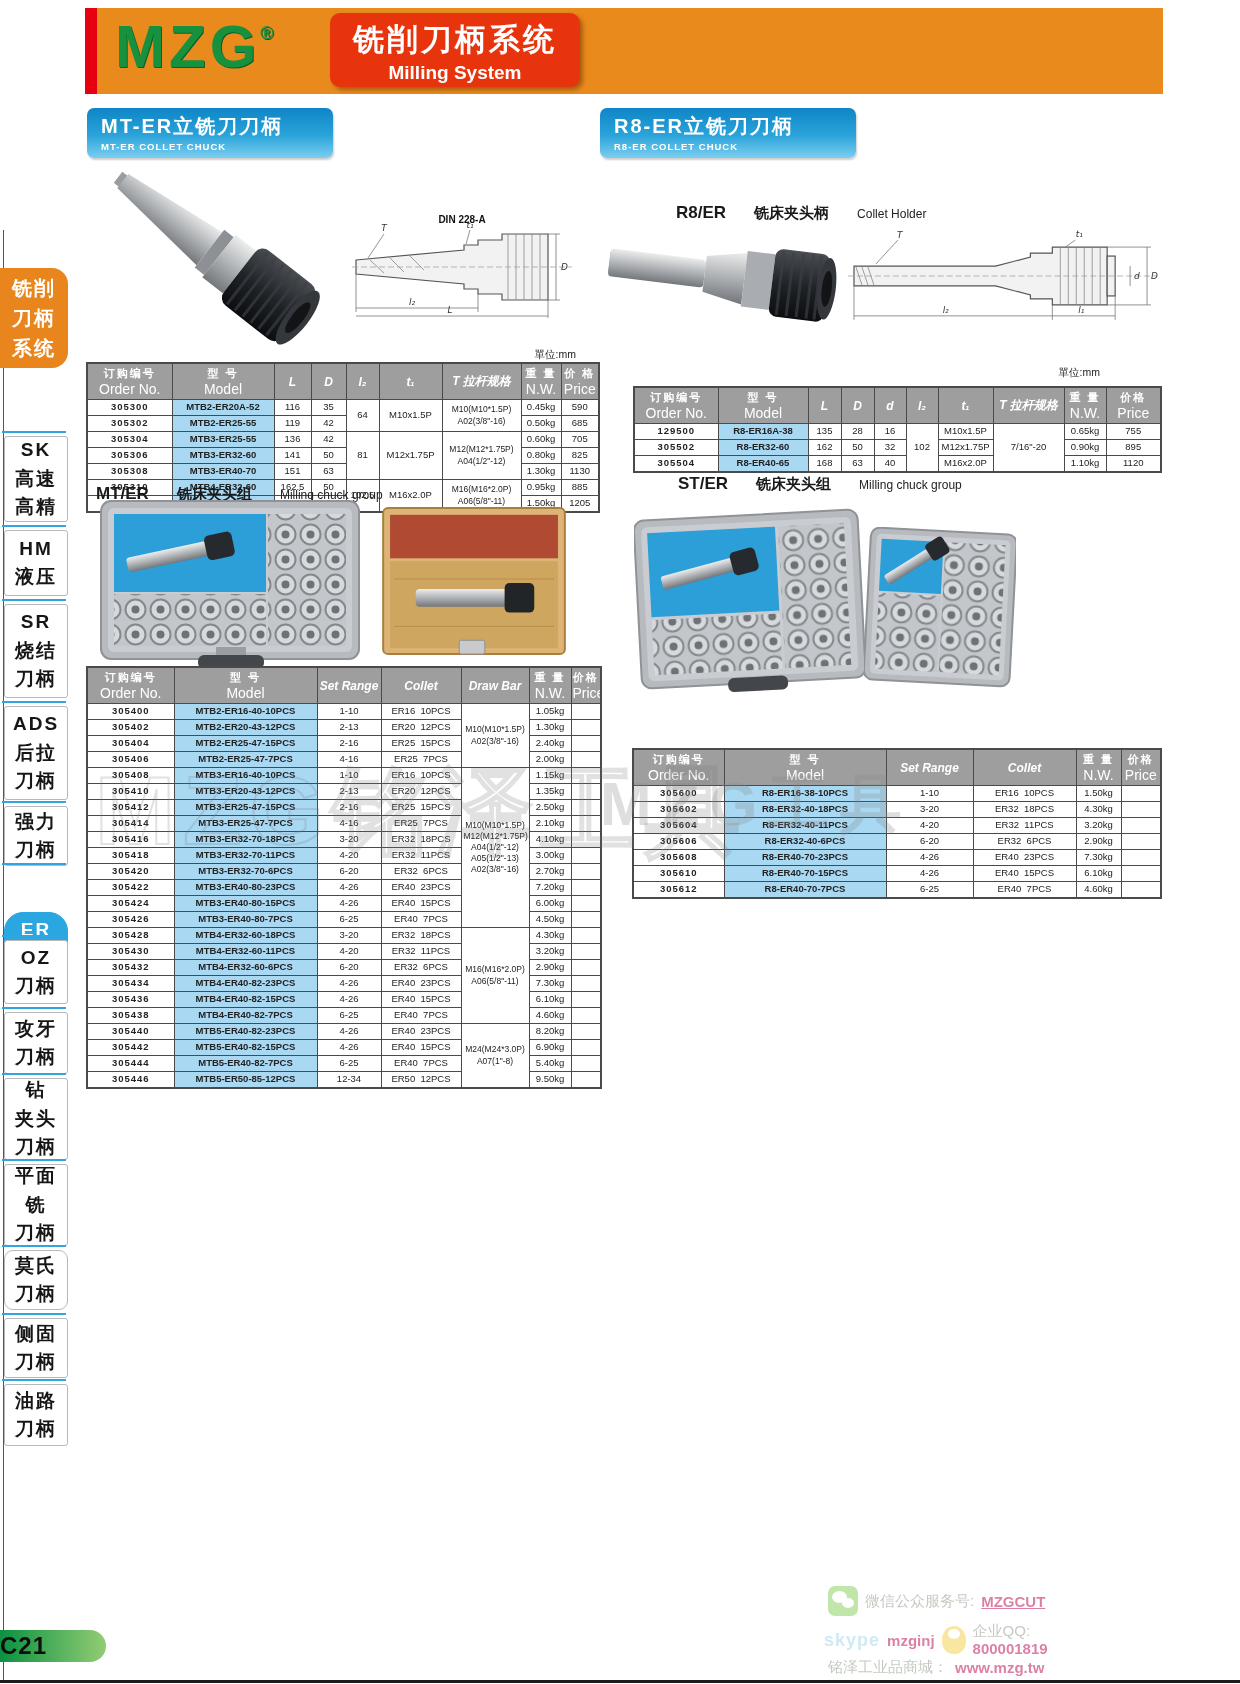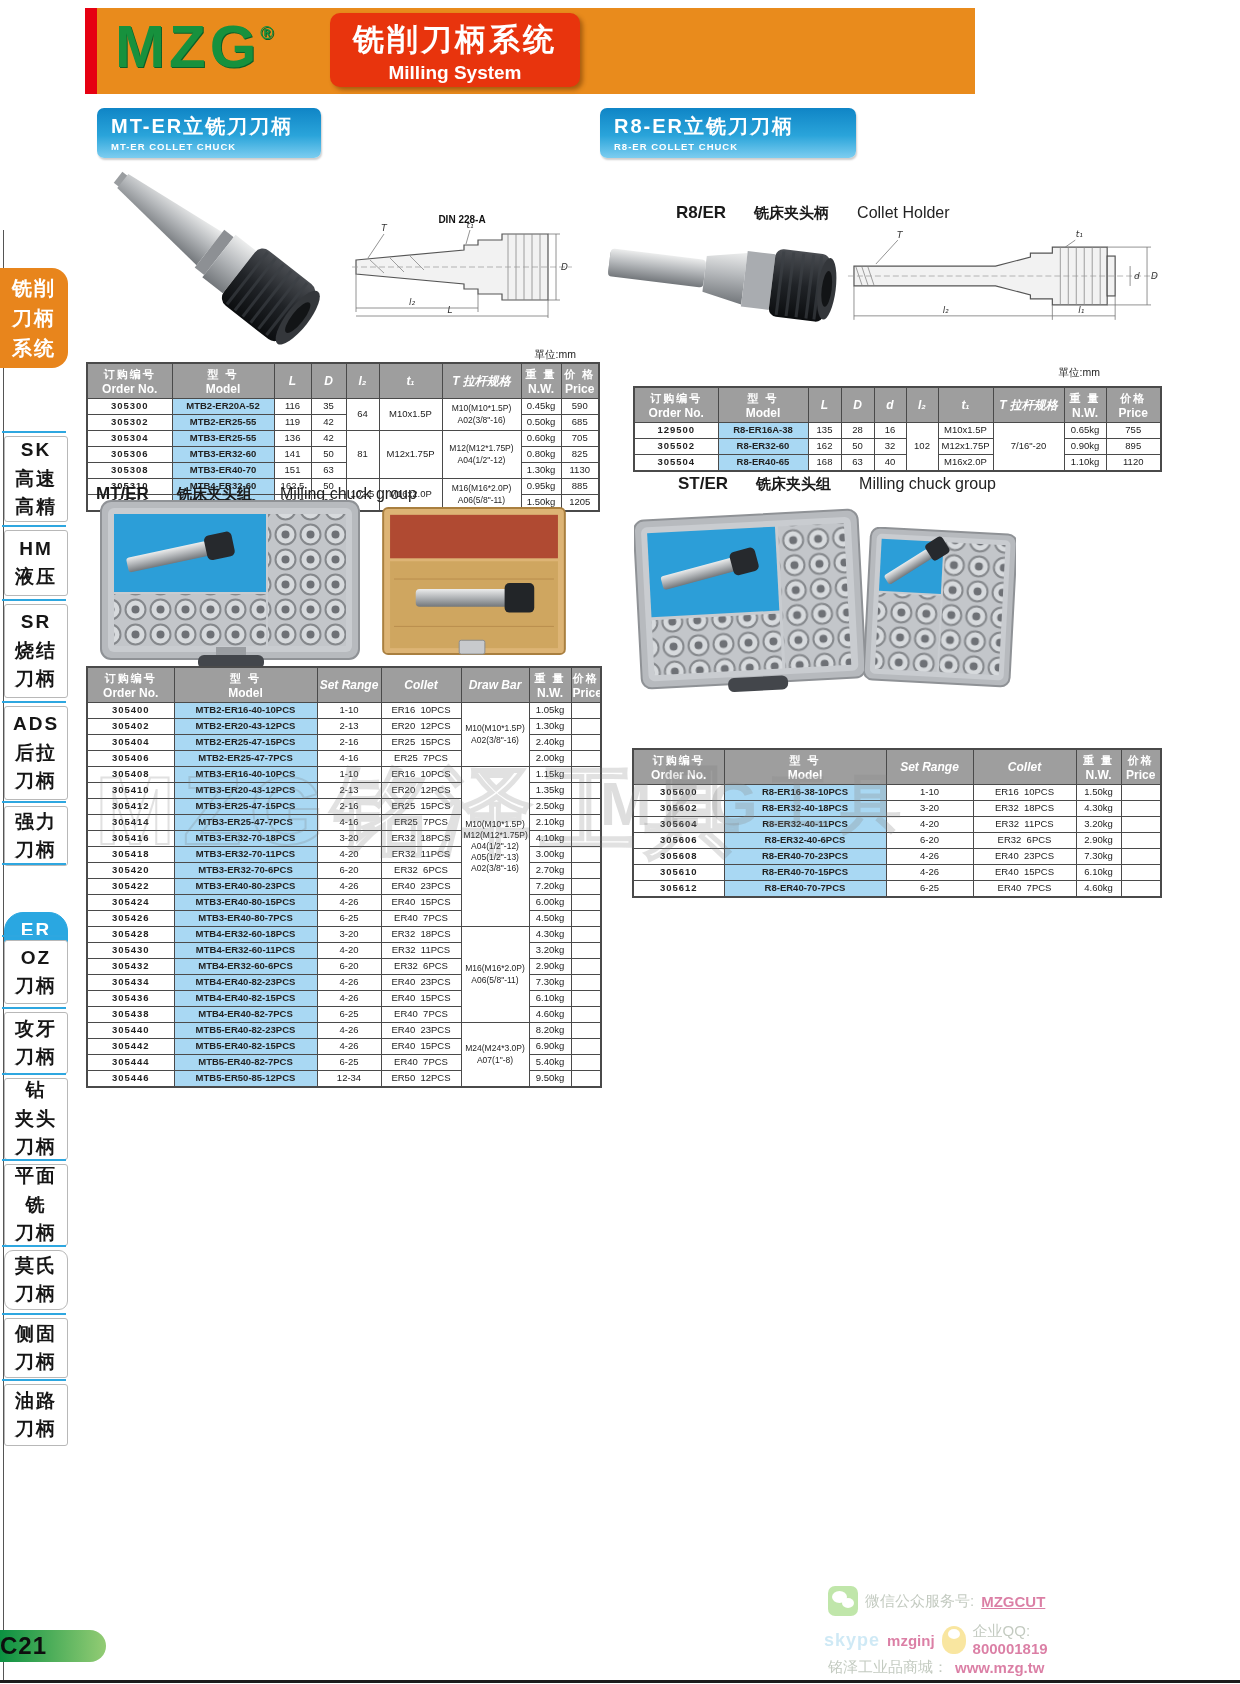--- a/index.html
+++ b/index.html
@@ -1,19 +1,19 @@
 <!DOCTYPE html>
 <html><head>
 <meta charset="utf-8">
 <style>
   html,body{margin:0;padding:0;background:#fff;}
   .page{position:relative;width:1240px;height:1684px;background:#fff;overflow:hidden;
         font-family:"Liberation Sans","DejaVu Sans",sans-serif;color:#1a1a1a;}
   
-  .hdr{position:absolute;left:85px;top:8px;width:890px;height:86px;background:#e98b1c;}
+  .hdr{position:absolute;left:85px;top:8px;width:1078px;height:86px;background:#e98b1c;}
   .hdr-red{position:absolute;left:0;top:0;width:12px;height:86px;background:#e60012;}
   .logo{position:absolute;left:30px;top:4px;font-size:60px;font-weight:900;color:#17913d;
         letter-spacing:4px;text-shadow:1px 1px 0 #0b5f28;}
   .logo sup{font-size:18px;font-weight:bold;vertical-align:28px;}
   .titlebox{position:absolute;left:245px;top:5px;width:250px;height:74px;background:#e8340d;
         border-radius:10px;box-shadow:3px 3px 4px rgba(90,40,0,.45);text-align:center;color:#fff;}
   .titlebox .zh{font-size:31px;font-weight:bold;letter-spacing:3px;margin-top:6px;}
   .titlebox .en{font-size:19px;font-weight:bold;margin-top:1px;}
   
   #sidebar{position:absolute;left:0;top:0;width:85px;height:1684px;}
@@ -25,29 +25,29 @@
   .sb-blue{background:#2aa7e1;border-color:#2aa7e1;color:#fff;}
   .sb-line{position:absolute;left:2px;width:64px;height:2px;background:#2ea7e0;}
   
   .sec-hdr{position:absolute;height:50px;border-radius:7px;color:#fff;padding:5px 14px;box-sizing:border-box;
         background:linear-gradient(180deg,#0f85c6 0%,#2aa4da 55%,#7ccdf0 100%);box-shadow:1px 2px 2px rgba(0,0,0,.2);}
   .sec-zh{font-size:20px;font-weight:bold;letter-spacing:2px;}
   .sec-en{font-size:9.5px;font-weight:bold;letter-spacing:1px;margin-top:1px;}
   .grp-hdr{position:absolute;display:flex;align-items:baseline;gap:28px;white-space:nowrap;}
   .g-code{font-size:17px;font-weight:bold;}
   .g-zh{font-size:15px;font-weight:bold;}
-  .g-en{font-size:16px;color:#222;}
+  .g-en{font-size:12px;color:#222;}
   .unit{position:absolute;font-size:10.5px;color:#222;text-align:right;}
   
   .tmount{position:absolute;}
   .tbl{border-collapse:collapse;table-layout:fixed;border:2px solid #4a4a4a;background:#fff;}
   .tbl th,.tbl td{border:1px solid #4a4a4a;text-align:center;vertical-align:middle;padding:1px 2px;overflow:hidden;white-space:pre;}
   .tbl thead th{background:#9e9e9e;color:#fff;height:30px;padding:2px 1px;}
   .h-zh{font-size:11px;letter-spacing:2px;font-weight:bold;}
-  .h-en{font-size:12px;font-weight:bold;}
+  .h-en{font-size:14px;font-weight:normal;}
   .h-one{font-size:12px;font-weight:bold;font-style:italic;}
   .tbl td{font-size:9.5px;color:#222;height:13px;line-height:1.15;}
   .c-order{font-weight:bold;letter-spacing:1px;color:#111;}
   .c-model{background:#a9d8f3;font-weight:bold;color:#0b3350;}
   .c-span div{font-size:8.5px;line-height:1.3;}
   
   .ph{position:absolute;}
   .dt{font-style:italic;font-size:9px;fill:#333;font-family:"DejaVu Sans",sans-serif;}
   .dtb{font-size:10px;font-weight:bold;fill:#111;font-family:"Liberation Sans",sans-serif;}
   .dim{stroke:#777;stroke-width:0.8;}
@@ -180,21 +180,21 @@
         <div>侧固</div>
         <div>刀柄</div>
       </div>
       <div class="sb-line" style="top: 1379px;"></div>
       <div class="sb-item" style="top: 1384px; height: 60px;">
         <div>油路</div>
         <div>刀柄</div>
       </div>
     </div>
 
-  <div class="sec-hdr" style="left:97px;top:108px;width:224px">
+  <div class="sec-hdr" style="left:87px;top:108px;width:246px">
     <div class="sec-zh">MT-ER立铣刀刀柄</div>
     <div class="sec-en">MT-ER COLLET CHUCK</div>
   </div>
 
   <svg class="ph" style="left:90px;top:158px" width="262" height="198" viewBox="0 0 262 198">
     <g transform="rotate(38 125 95)">
       <rect x="2" y="88" width="10" height="14" fill="#9a9da0"></rect>
       <polygon points="8,86 118,74 118,116 8,104" fill="url(#silver)"></polygon>
       <rect x="118" y="71" width="12" height="48" fill="#8d9094"></rect>
       <rect x="130" y="68" width="26" height="54" fill="url(#silver)"></rect>

